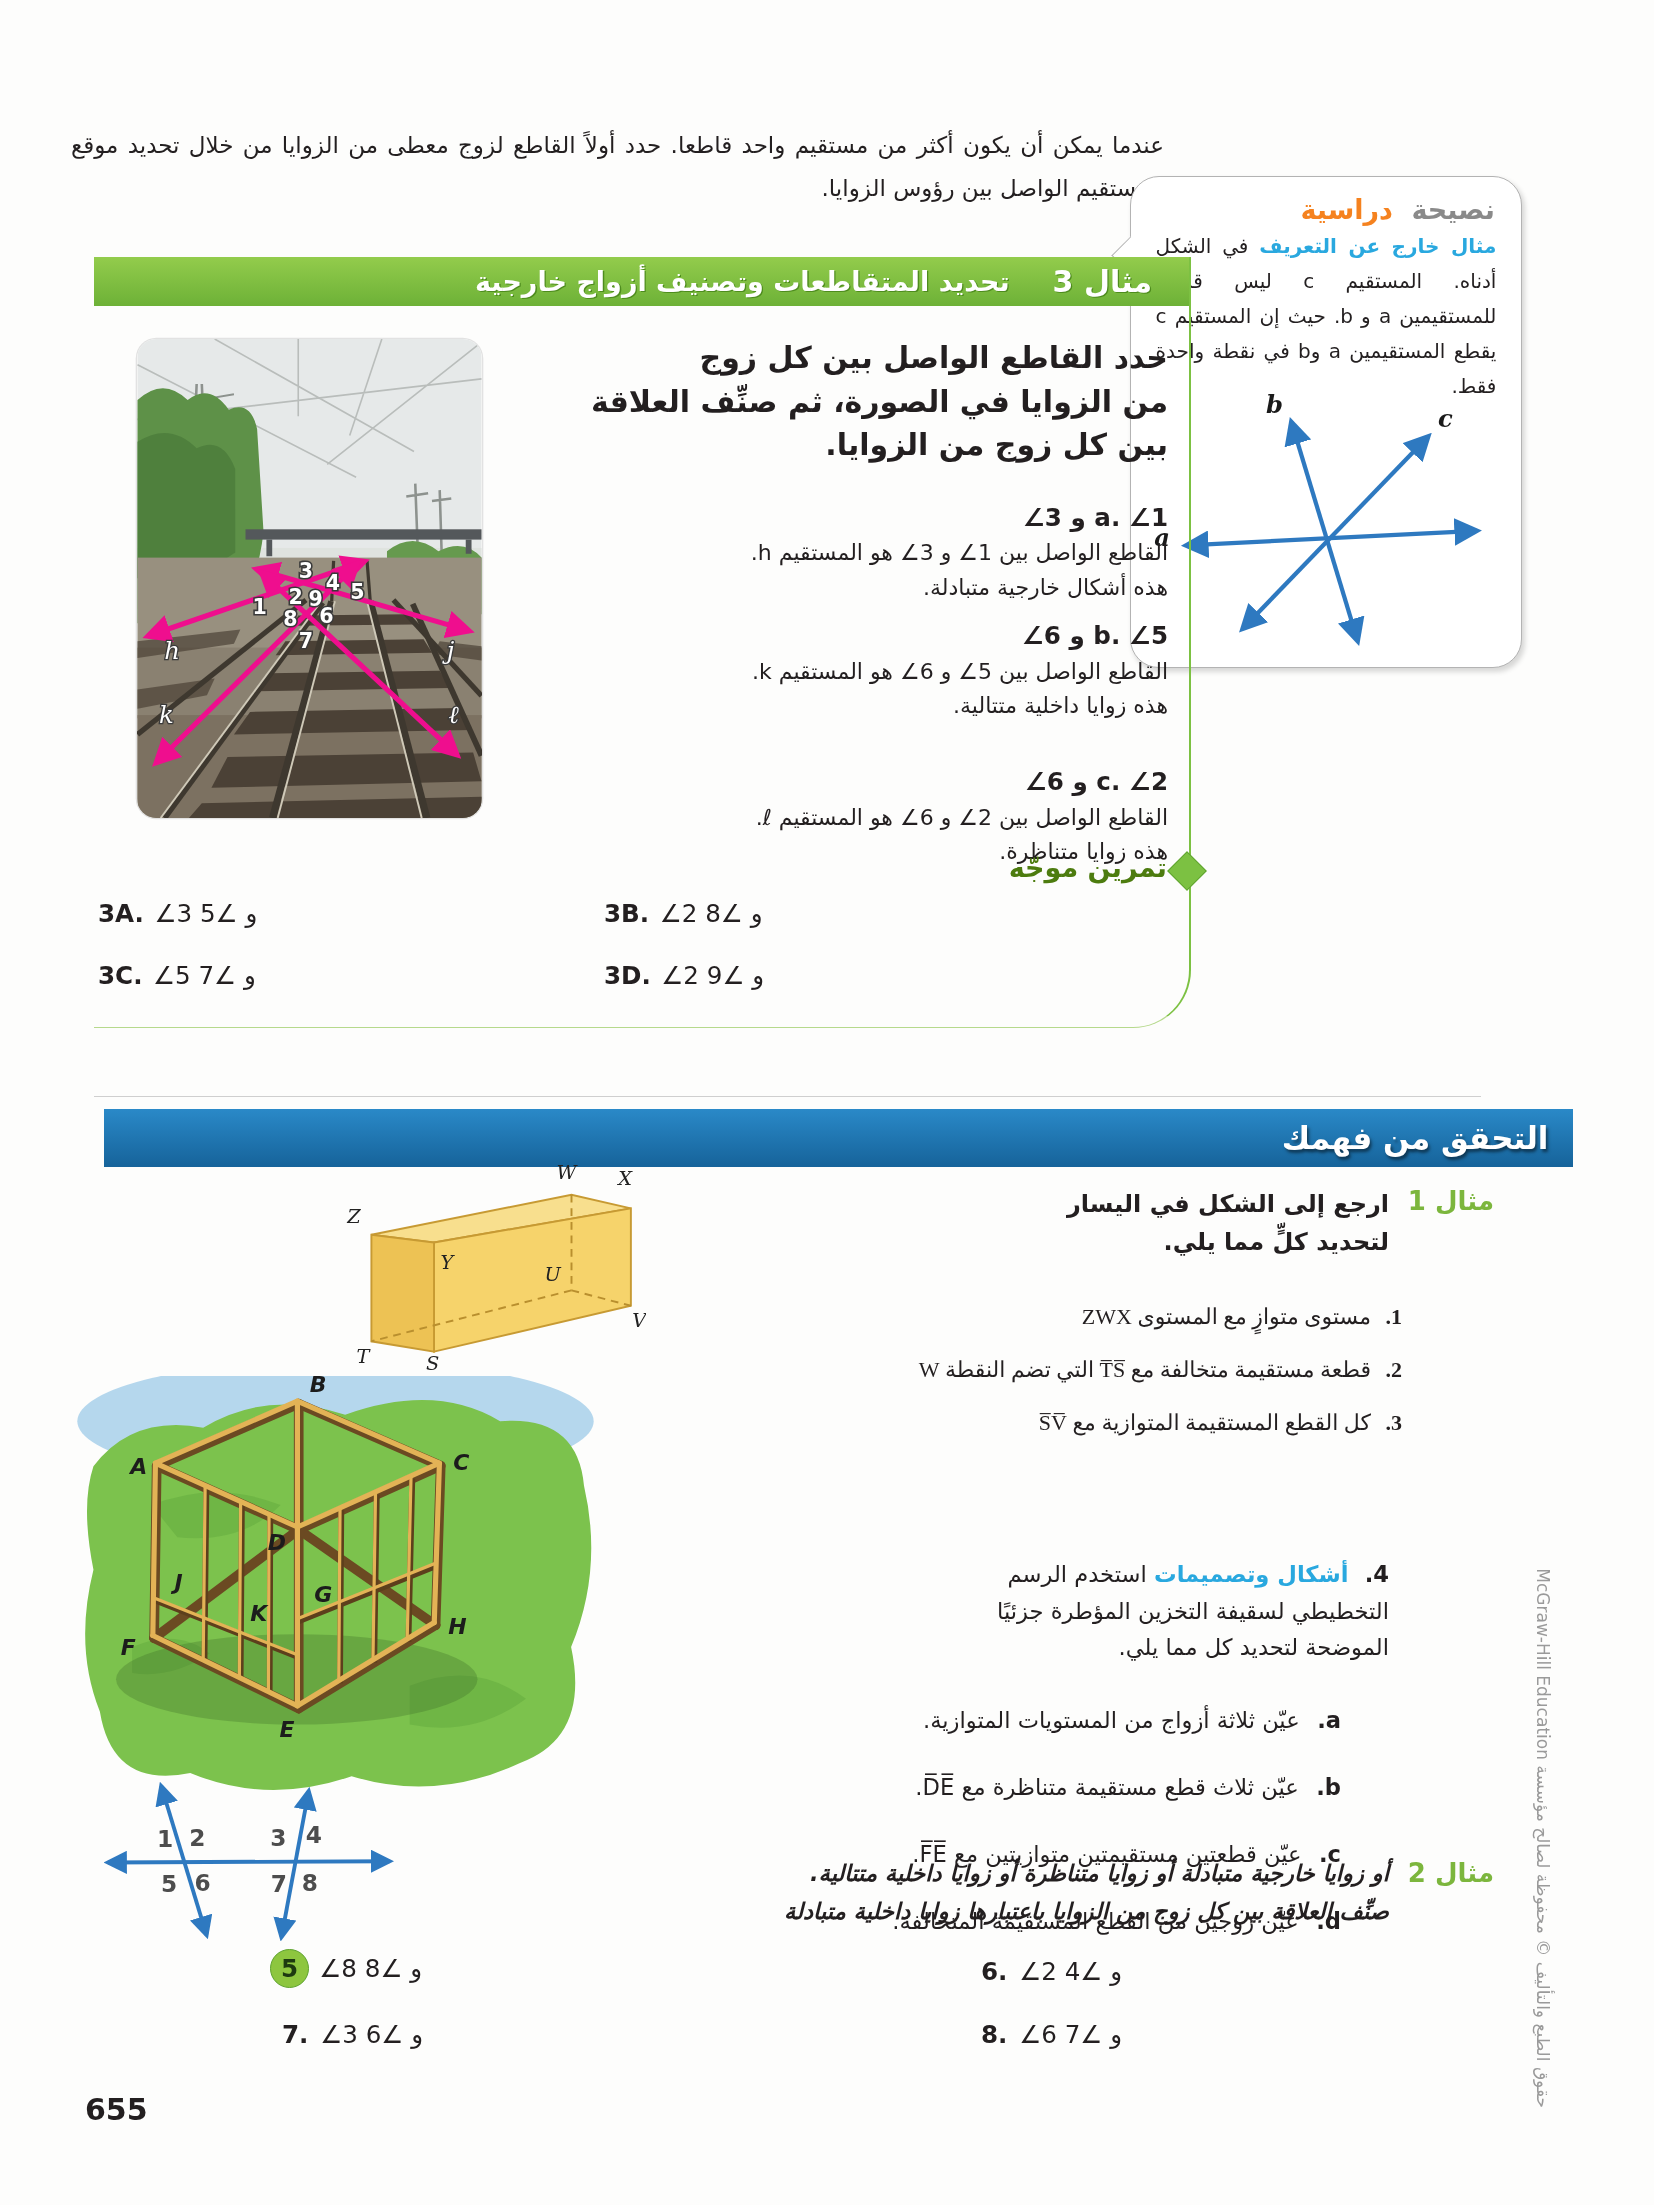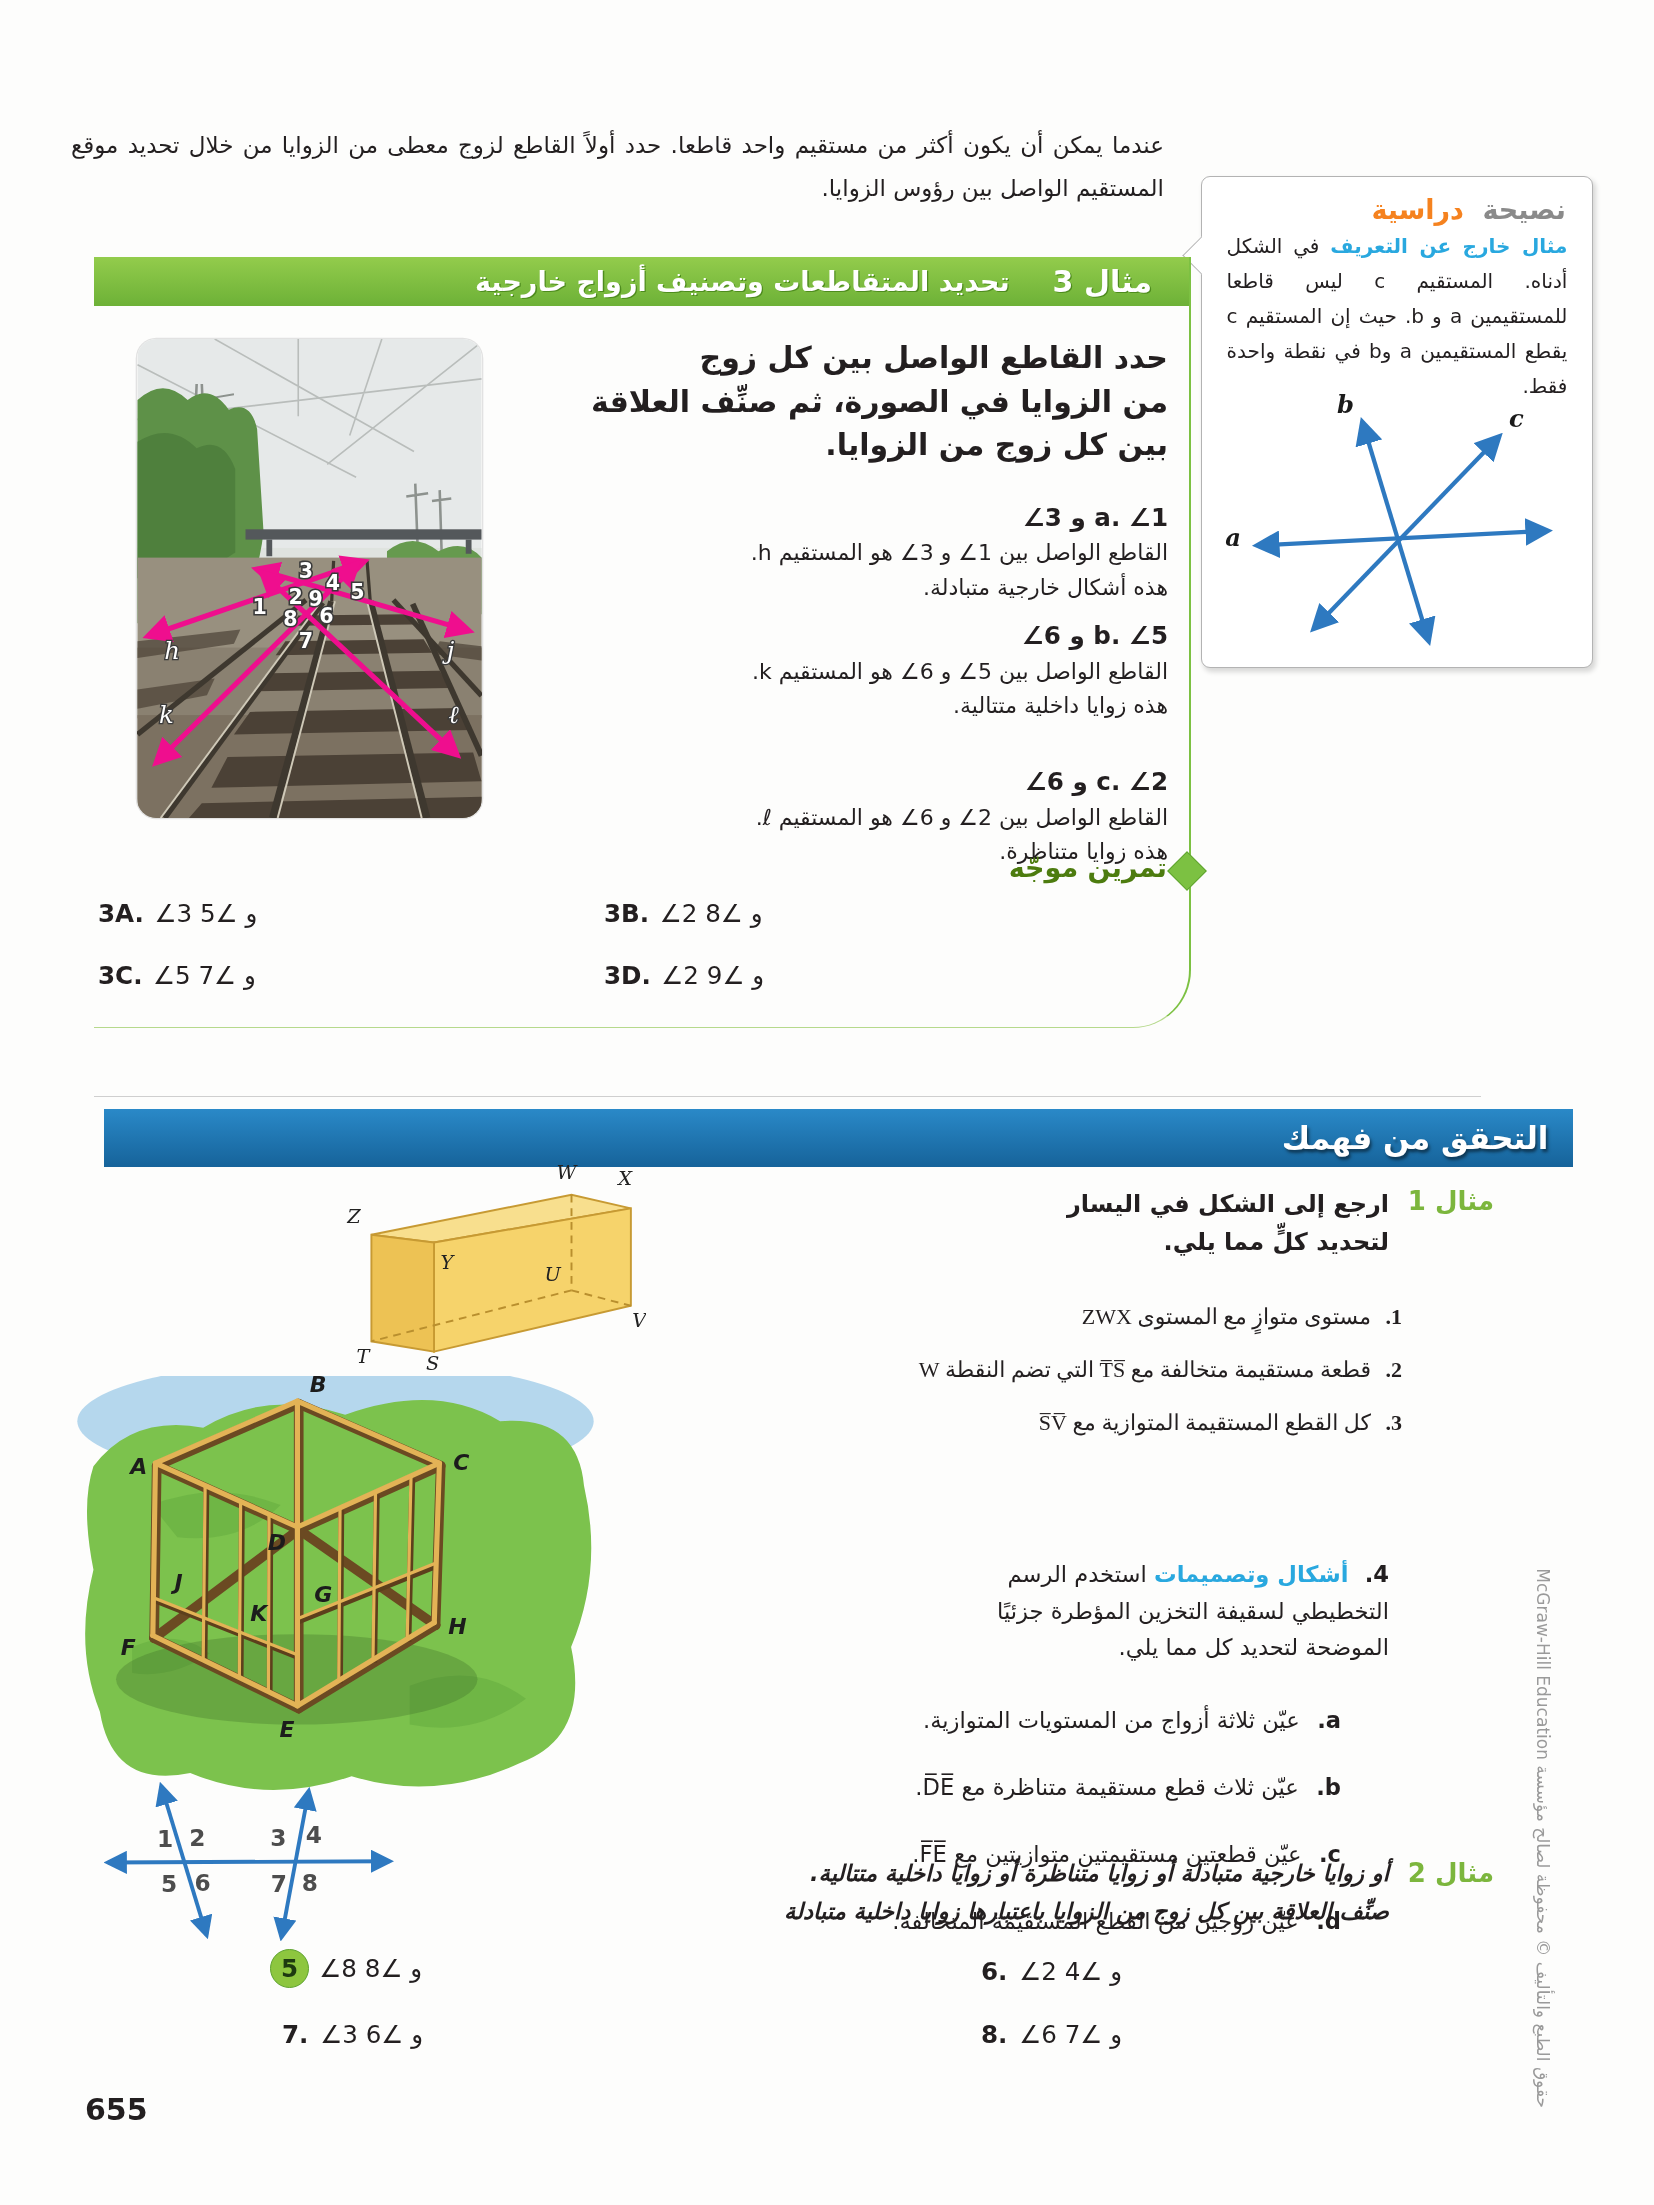--- a/index.html
+++ b/index.html
@@ -10,22 +10,22 @@
   }
   .abs{position:absolute;}
   .rtl{direction:rtl;}
   .ltr{direction:ltr;}
 
   
   #intro{left:71px;top:124px;width:1093px;font-size:23px;line-height:1.85;
     text-align:justify;text-align-last:right;}
 
   
-  #study-tip{left:1201px;top:176px;width:390px;height:490px;background:#fff;
-    border:1.9px solid #b3b3b3;border-radius:9px;box-shadow:2.6px 3.2px 5.2px rgba(0,0,0,.15);}
+  #study-tip{left:1130px;top:176px;width:390px;height:490px;background:#fff;
+    border:1.9px solid #b3b3b3;border-radius:29px;box-shadow:2.6px 3.2px 5.2px rgba(0,0,0,.15);}
   #tip-tail{position:absolute;left:-14.2px;top:65px;width:26px;height:26px;background:#fff;
     border-left:1.9px solid #b3b3b3;border-bottom:1.9px solid #b3b3b3;transform:rotate(45deg);}
   #tip-title{margin:17px 26px 2.6px;text-align:right;font-size:27px;font-weight:bold;}
   #tip-title .w1{color:#8a8a8a;}
   #tip-title .w2{color:#f5821f;margin-right:9px;}
   #tip-body{margin:3.9px 24.6px;font-size:20px;line-height:1.75;text-align:justify;text-align-last:right;}
   #tip-body .lead{color:#29a8df;font-weight:bold;}
   #tip-fig{position:absolute;left:13px;bottom:9px;}
 
   

